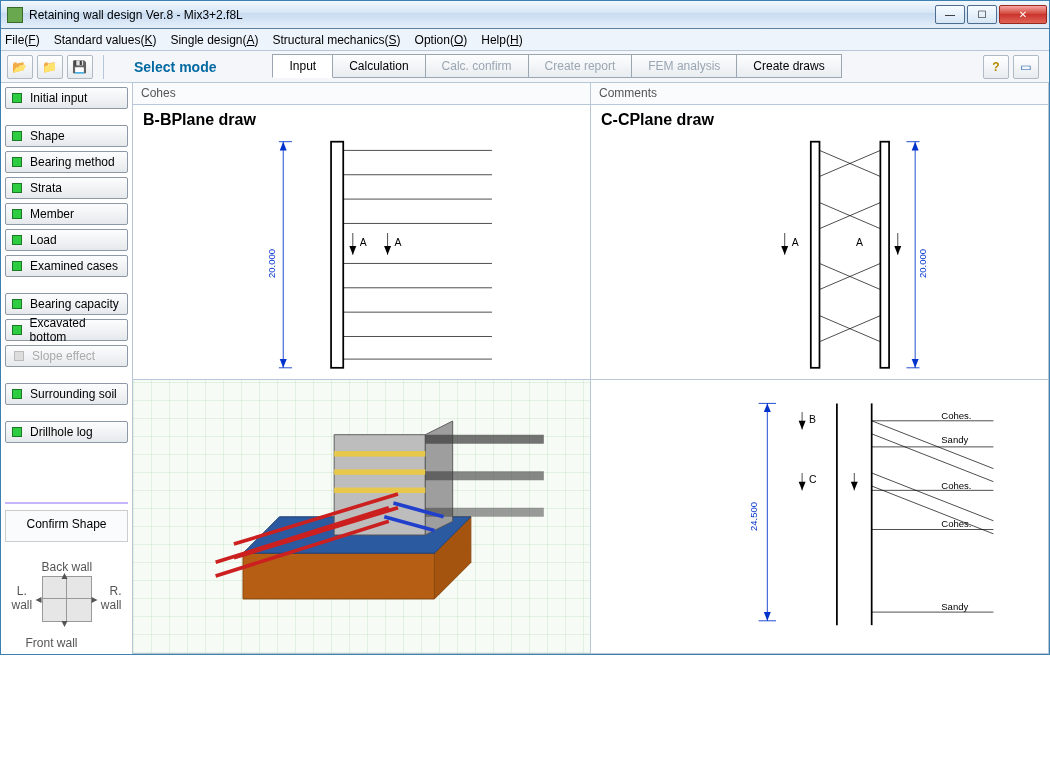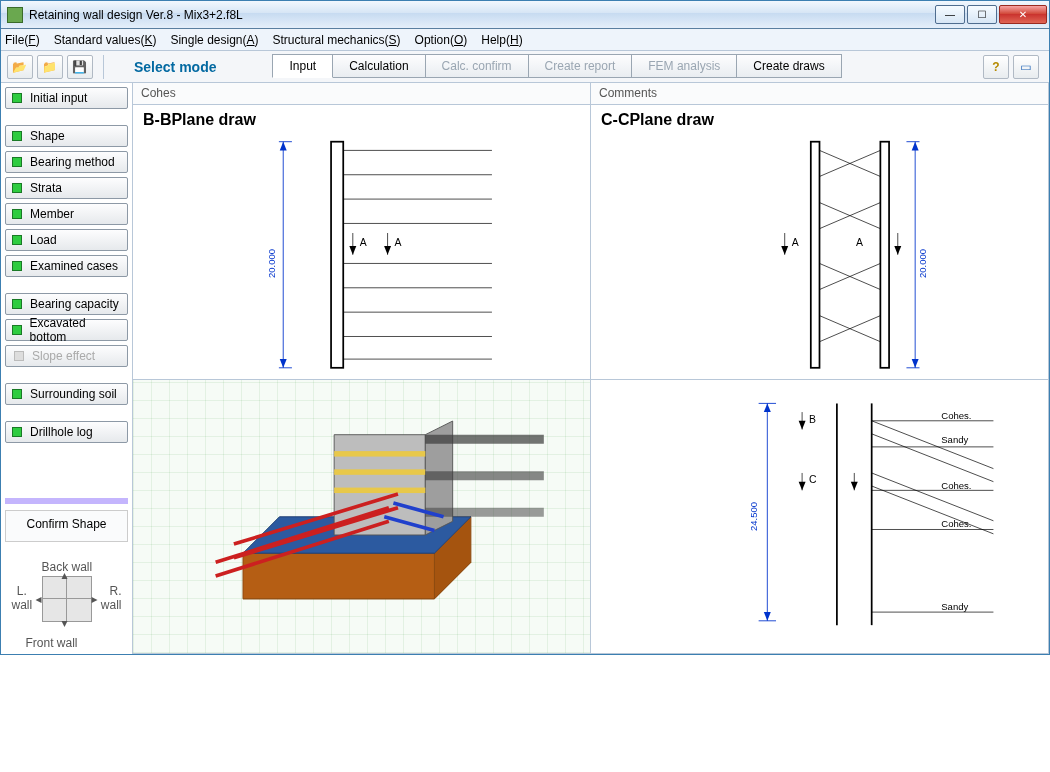--- a/index.html
+++ b/index.html
@@ -32,21 +32,21 @@
 .helpbtn { width:26px;height:24px;border:1px solid #b0b9c4;background:linear-gradient(#fff,#e8ecef);display:flex;align-items:center;justify-content:center;border-radius:2px; color:#b58a00; font-weight:bold; font-size:16px;}
 
 
 .main { flex:1; display:flex; min-height:0; }
 .sidebar { width:132px; background:#fff; border-right:1px solid #b8c7d8; padding:4px; display:flex; flex-direction:column; gap:4px; overflow:hidden;}
 .sbtn { height:22px; border:1px solid #8d99a6; background:linear-gradient(#fdfdfe,#e6e9ec); display:flex; align-items:center; padding:0 6px; border-radius:2px; cursor:default;}
 .sbtn .dot { width:10px;height:10px; background:#2ecc40; border:1px solid #1a7a26; margin-right:8px; }
 .sbtn.disabled { color:#aaa;padding-left:8px; }
 .sbtn.disabled .dot { background:#ddd; border-color:#bbb;}
 .sgap { height:8px; }
-.confirm-panel { margin-top:auto; border-top:6px solid #c4b5fd; padding-top:6px; text-align:center;}
+.confirm-panel { margin-top:auto; border-top:2px solid #c4b5fd; padding-top:6px; text-align:center;}
 .confirm-panel .lbl { display:block; padding:6px 0 10px; border:1px solid #ccc; margin-bottom:8px; background:#fafbfc;}
 .compass { position:relative; width:110px; height:100px; margin:0 auto; font-size:10px; color:#555;}
 .compass .box { position:absolute; left:30px; top:26px; width:50px; height:46px; background:#e6e6e6; border:1px solid #999;}
 .compass .vline { position:absolute; left:54px; top:26px; width:1px; height:46px; background:#999;}
 .compass .hline { position:absolute; left:30px; top:48px; width:50px; height:1px; background:#999;}
 .compass .t { position:absolute; }
 
 .canvas-area { flex:1; display:grid; grid-template-columns: 1fr 1fr; grid-template-rows: 22px 1fr 1fr; min-width:0; }
 .col-head { border-bottom:1px solid #b8c7d8; border-right:1px solid #b8c7d8; padding:3px 8px; color:#555; background:#fafbfc; }
 .cell { border-right:1px solid #b8c7d8; border-bottom:1px solid #b8c7d8; padding:6px 10px; overflow:hidden; position:relative; background:#fff;}

